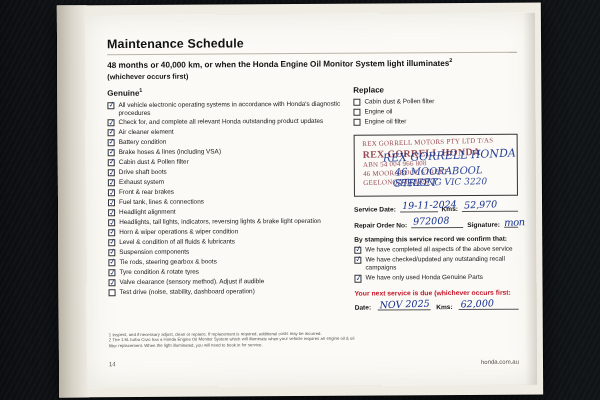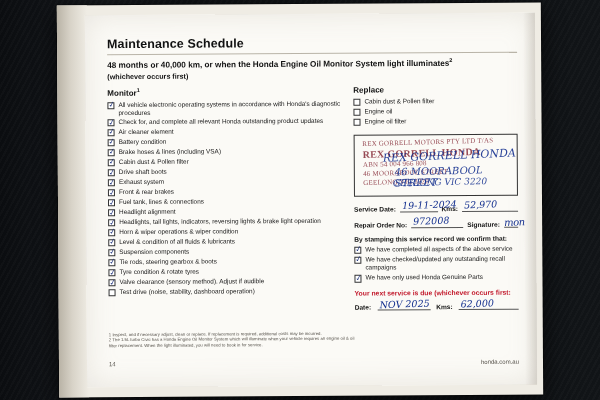--- a/index.html
+++ b/index.html
@@ -125,21 +125,21 @@
       <div class="content">
 
         <h1 class="title">Maintenance Schedule</h1>
         <div class="rule"></div>
         <p class="subtitle"><span>48 months or 40,000 km, or when the Honda Engine Oil Monitor System light illuminates</span><span class="sup">2</span></p>
         <p class="subtitle2">(whichever occurs first)</p>
 
         <div class="cols">
 
           <div class="col-left">
-            <div class="colhead"><span>Monitor</span><span class="sup">1</span></div>
+            <div class="colhead"><span>Genuine</span><span class="sup">1</span></div>
             <ul class="list">
               <li class="multi"><span class="box">
                     <span class="tick">✓</span>
                   </span><span>All vehicle electronic operating systems in accordance with Honda's diagnostic procedures</span></li>
               <li class="multi"><span class="box">
                     <span class="tick">✓</span>
                   </span><span>Check for, and complete all relevant Honda outstanding product updates</span></li>
               <li><span class="box">
                     <span class="tick">✓</span>
                   </span><span>Air cleaner element</span></li>

